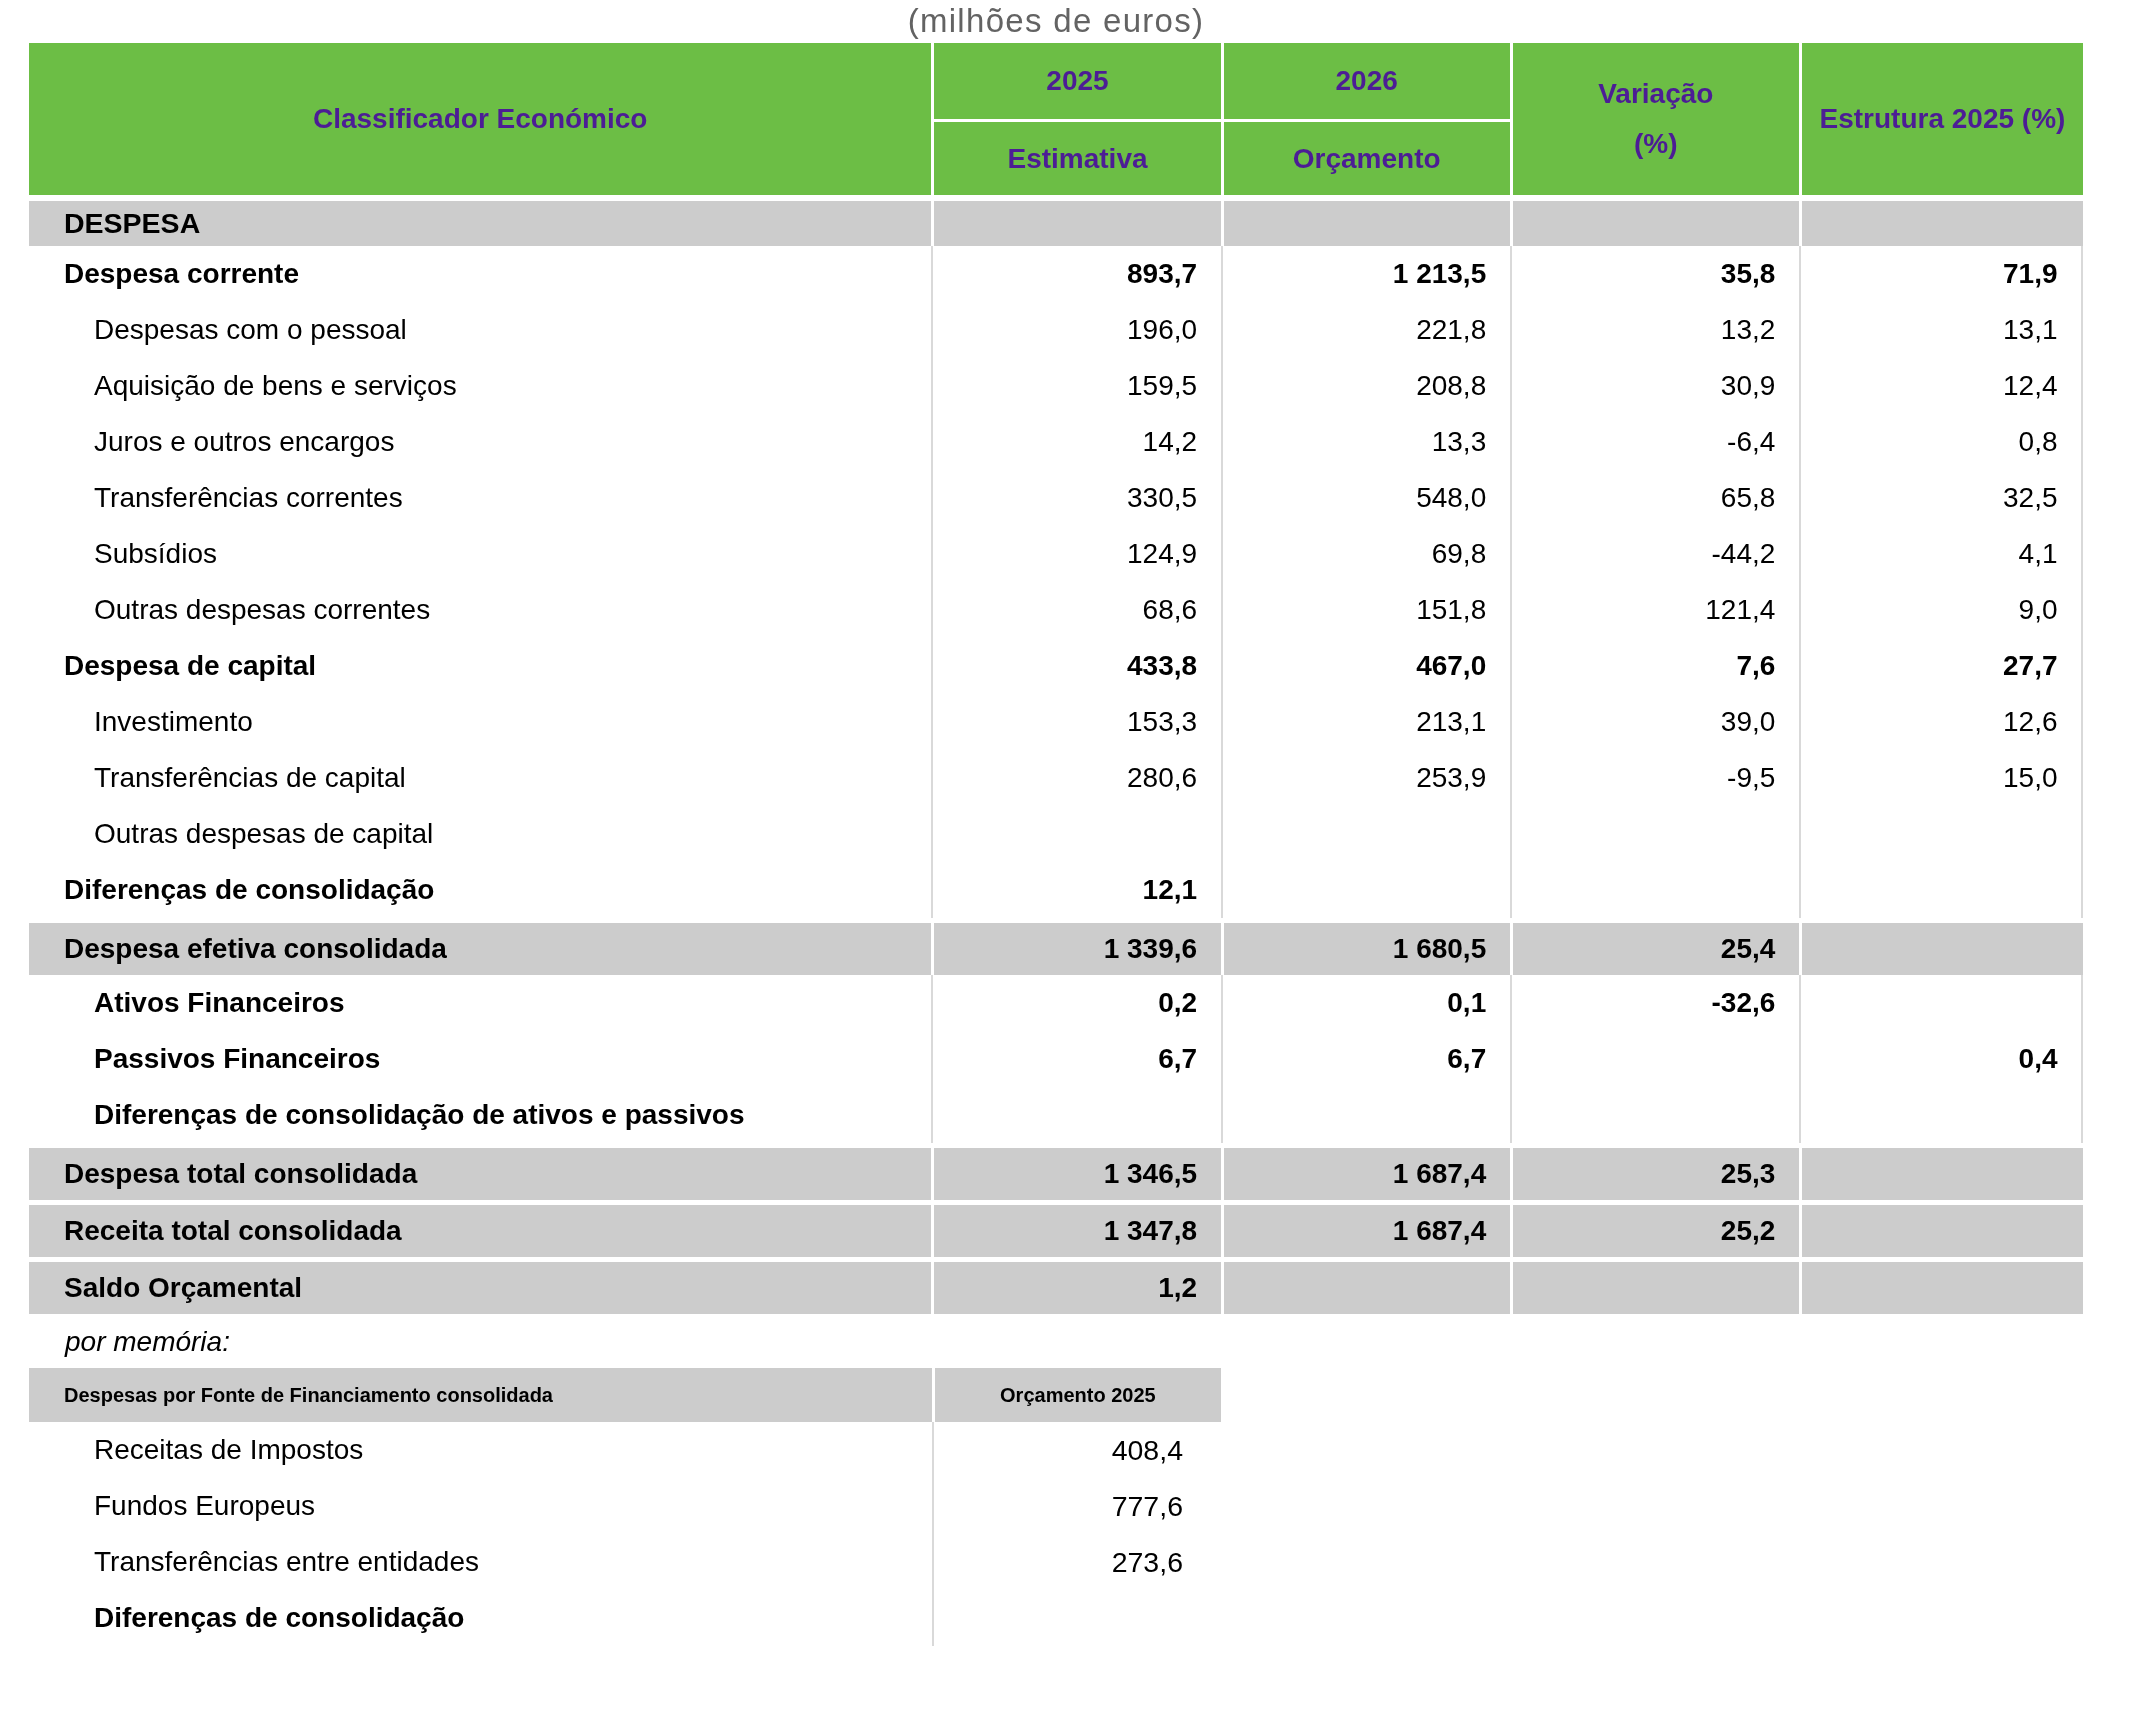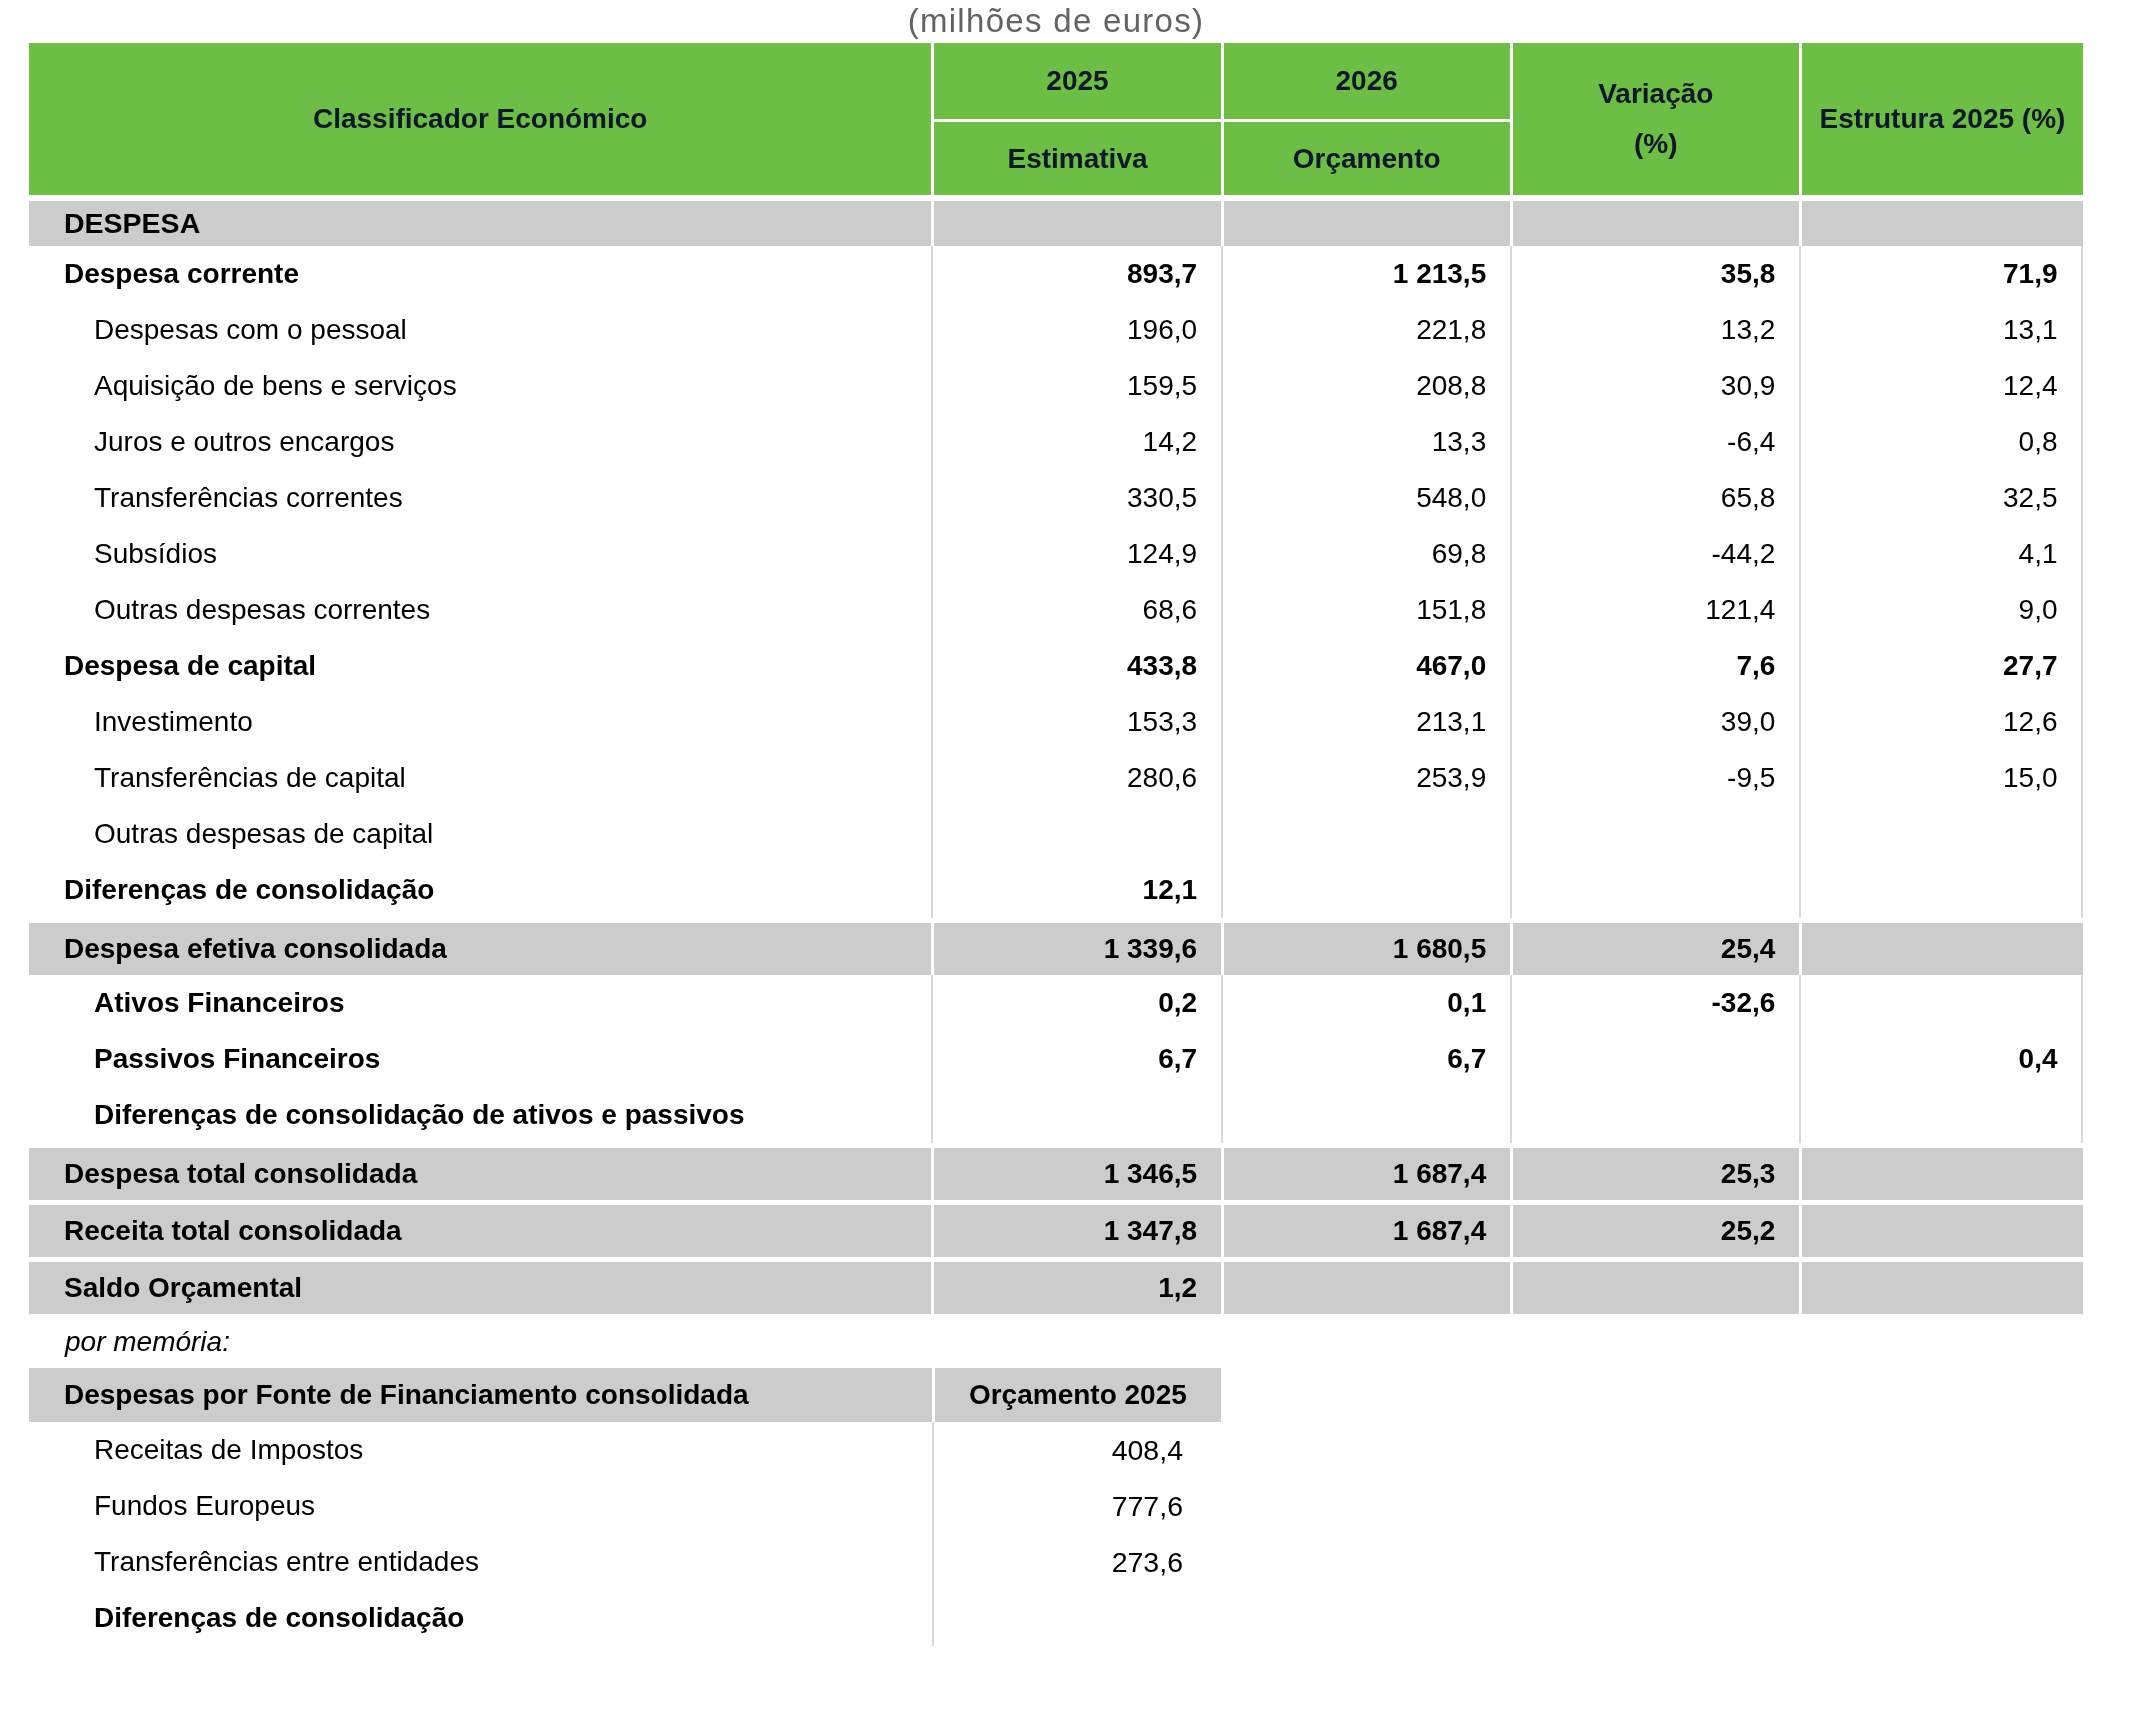--- a/index.html
+++ b/index.html
@@ -32,21 +32,21 @@
   }
   table.main th, table.main td, table.memo th, table.memo td {
     box-sizing: border-box;
     overflow: hidden;
     white-space: nowrap;
     vertical-align: middle;
   }
   
   .main thead th {
     background: #6CBE45;
-    color: #0f172a;
+    color: #4c1d95;
     font-weight: 700;
     font-size: 28px;
     text-align: center;
   }
   tr.h1 { height: 76px; }
   tr.h2 { height: 76px; }
   .bl { border-left: 3.4px solid #fff; }
   .bt { border-top: 3.4px solid #fff; }
   .var-line { line-height: 50px; }
   
@@ -77,21 +77,21 @@
     table-layout: fixed;
     border-collapse: separate;
     border-spacing: 0;
     margin-left: 29px;
     width: 1192px;
   }
   .memo thead tr { height: 54px; }
   .memo thead th {
     background: #CCCCCC;
     font-weight: 700;
-    font-size: 28px;
+    font-size: 20px;
     color: #000;
   }
   .memo th.mhl { text-align: left; padding-left: 35px; }
   .memo th.mhv { text-align: center; border-left: 3.4px solid #fff; }
   .memo tbody tr { height: 56px; }
   .memo tbody td { font-size: 28.5px; }
   .memo tbody td + td { border-left: 2.5px solid #D9D9D9; }
   .memo td.lbl { text-align: left; padding-left: 65px; font-size: 28px; }
   .memo td.num { text-align: right; padding-right: 38px; }
   .memo tr.r-bold-sub td { font-weight: 700; }

